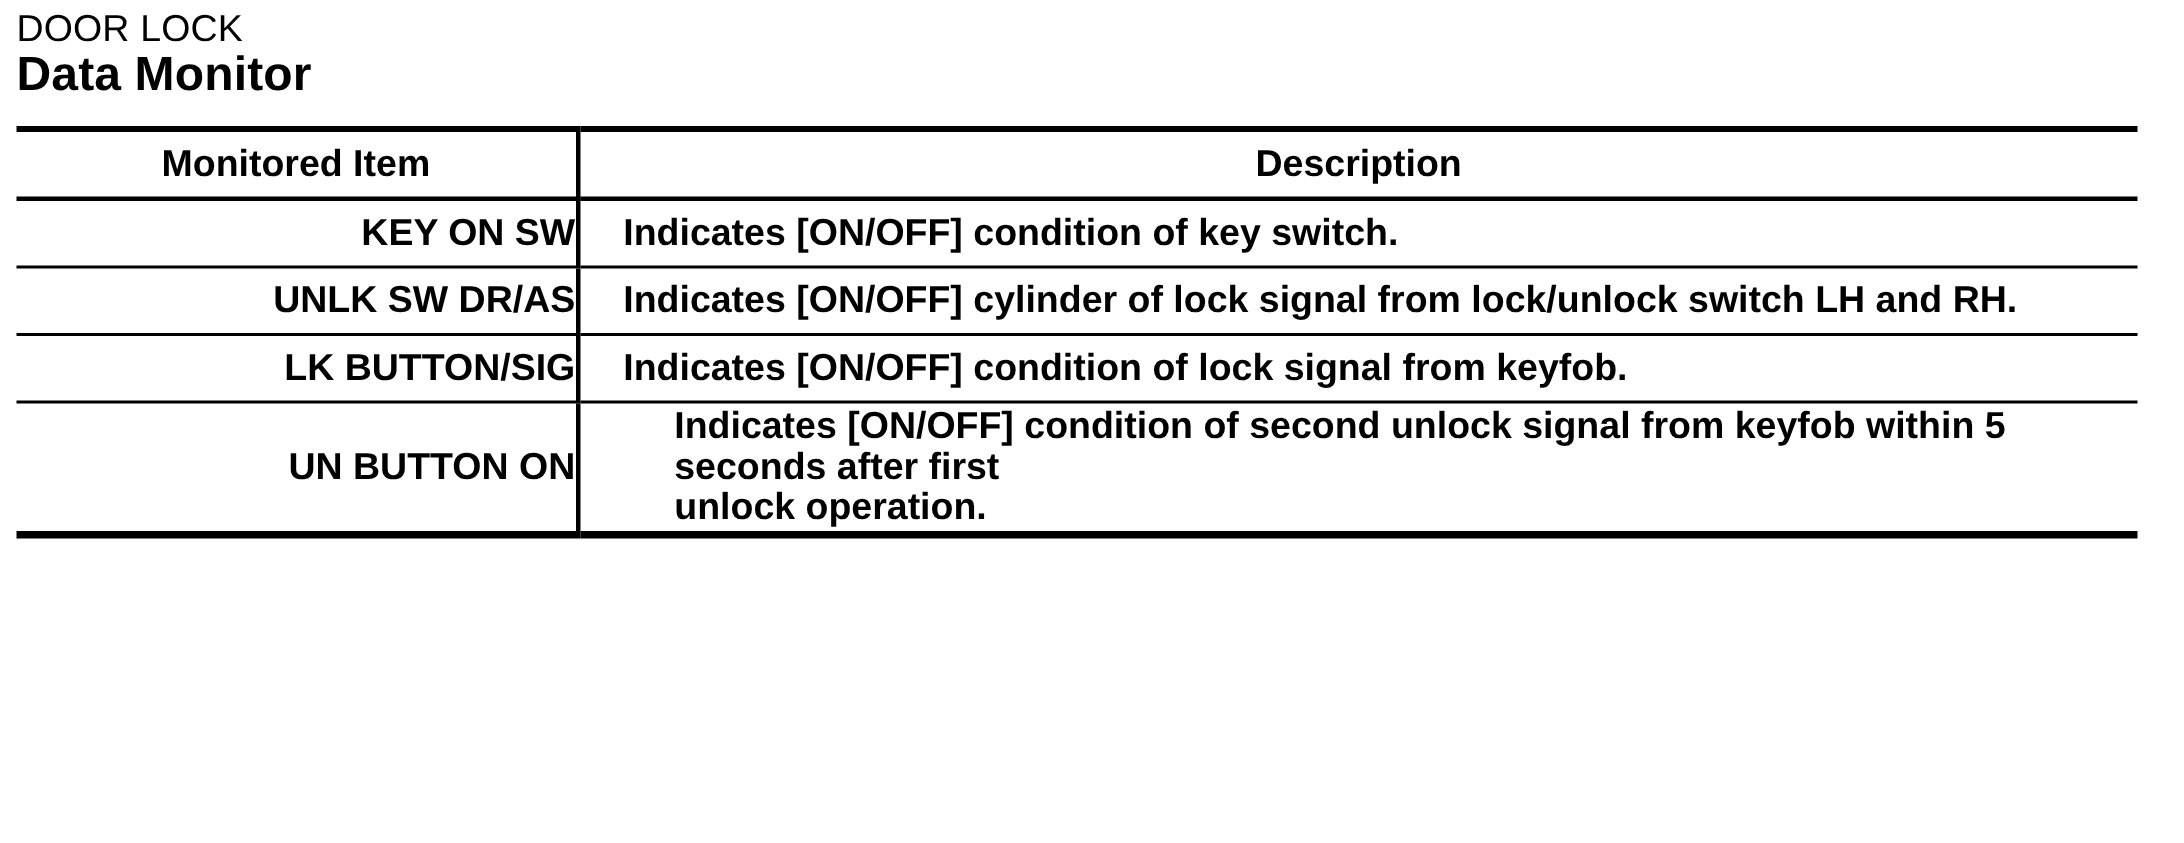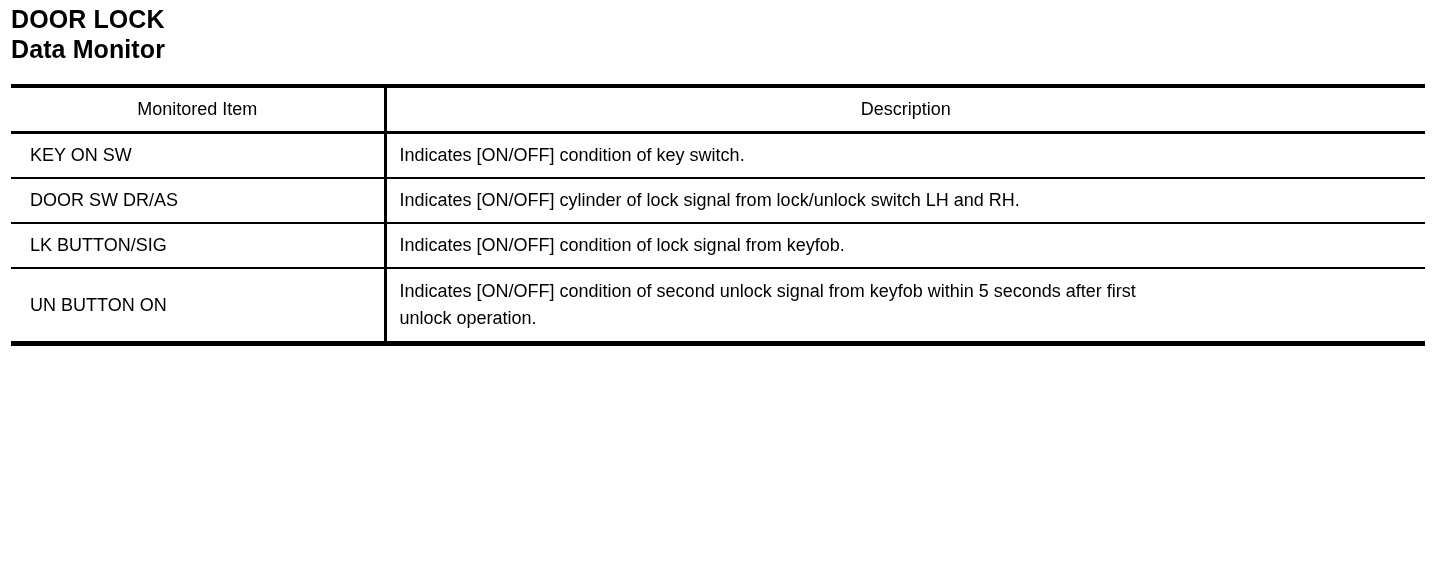--- a/index.html
+++ b/index.html
@@ -23,28 +23,28 @@
     height: 562px;
     box-sizing: border-box;
   }
 
   
   .headings {
     padding: 4px 0 0 11px;
   }
   .title-main {
     font-size: 25px;
-    font-weight: bold;
+    font-weight: normal;
     line-height: 30px;
     letter-spacing: 0.1px;
     margin: 0;
     white-space: nowrap;
   }
   .title-sub {
-    font-size: 25px;
+    font-size: 32px;
     font-weight: bold;
     line-height: 30px;
     letter-spacing: 0.1px;
     margin: 0;
     white-space: nowrap;
   }
 
   
   .table-wrap {
     position: absolute;
@@ -62,70 +62,70 @@
 
   table.monitor col.c-item { width: 374px; }
   table.monitor col.c-desc { width: 1040px; }
 
   table.monitor th,
   table.monitor td {
     border: none;
     border-bottom: 2px solid #000;
     padding: 0;
     vertical-align: middle;
-    font-weight: normal;
-    font-size: 18px;
+    font-weight: bold;
+    font-size: 25px;
     line-height: 25px;
   }
 
   
   table.monitor thead tr th {
     border-top: 4px solid #000;
     border-bottom: 3px solid #000;
     height: 43px;
     text-align: center;
   }
 
   
   table.monitor th.col-item,
   table.monitor td.col-item {
     border-right: 3px solid #000;
     padding-left: 0;
   }
 
   table.monitor td.col-item {
-    text-align: left;
+    text-align: right;
     padding-left: 19px;
     height: 43px;
   }
 
   table.monitor td.col-desc {
     text-align: left;
-    padding-left: 13px;
+    padding-left: 29px;
     padding-right: 10px;
     height: 43px;
   }
 
   
   table.monitor tr.row-tall td {
     height: 68px;
     vertical-align: middle;
   }
   table.monitor tr.row-tall td.col-desc {
     padding-top: 2px;
     padding-bottom: 2px;
     line-height: 27px;
   }
 
   
   table.monitor tbody tr:last-child td {
     border-bottom: 5px solid #000;
   }
 
-  .desc-line { display: block; }
+  .desc-line { display: block; margin-left: 34px; }
 </style>
 </head>
 <body>
 
 <div class="page">
 
   <div class="headings">
     <h1 class="title-main">DOOR LOCK</h1>
     <h2 class="title-sub">Data Monitor</h2>
   </div>
@@ -143,21 +143,21 @@
         </tr>
       </thead>
       <tbody>
 
         <tr>
           <td class="col-item">KEY ON SW</td>
           <td class="col-desc">Indicates [ON/OFF] condition of key switch.</td>
         </tr>
 
         <tr>
-          <td class="col-item">DOOR SW DR/AS</td>
+          <td class="col-item">UNLK SW DR/AS</td>
           <td class="col-desc">Indicates [ON/OFF] cylinder of lock signal from lock/unlock switch LH and RH.</td>
         </tr>
 
 
 
 
 
         <tr>
           <td class="col-item">LK BUTTON/SIG</td>
           <td class="col-desc">Indicates [ON/OFF] condition of lock signal from keyfob.</td>

